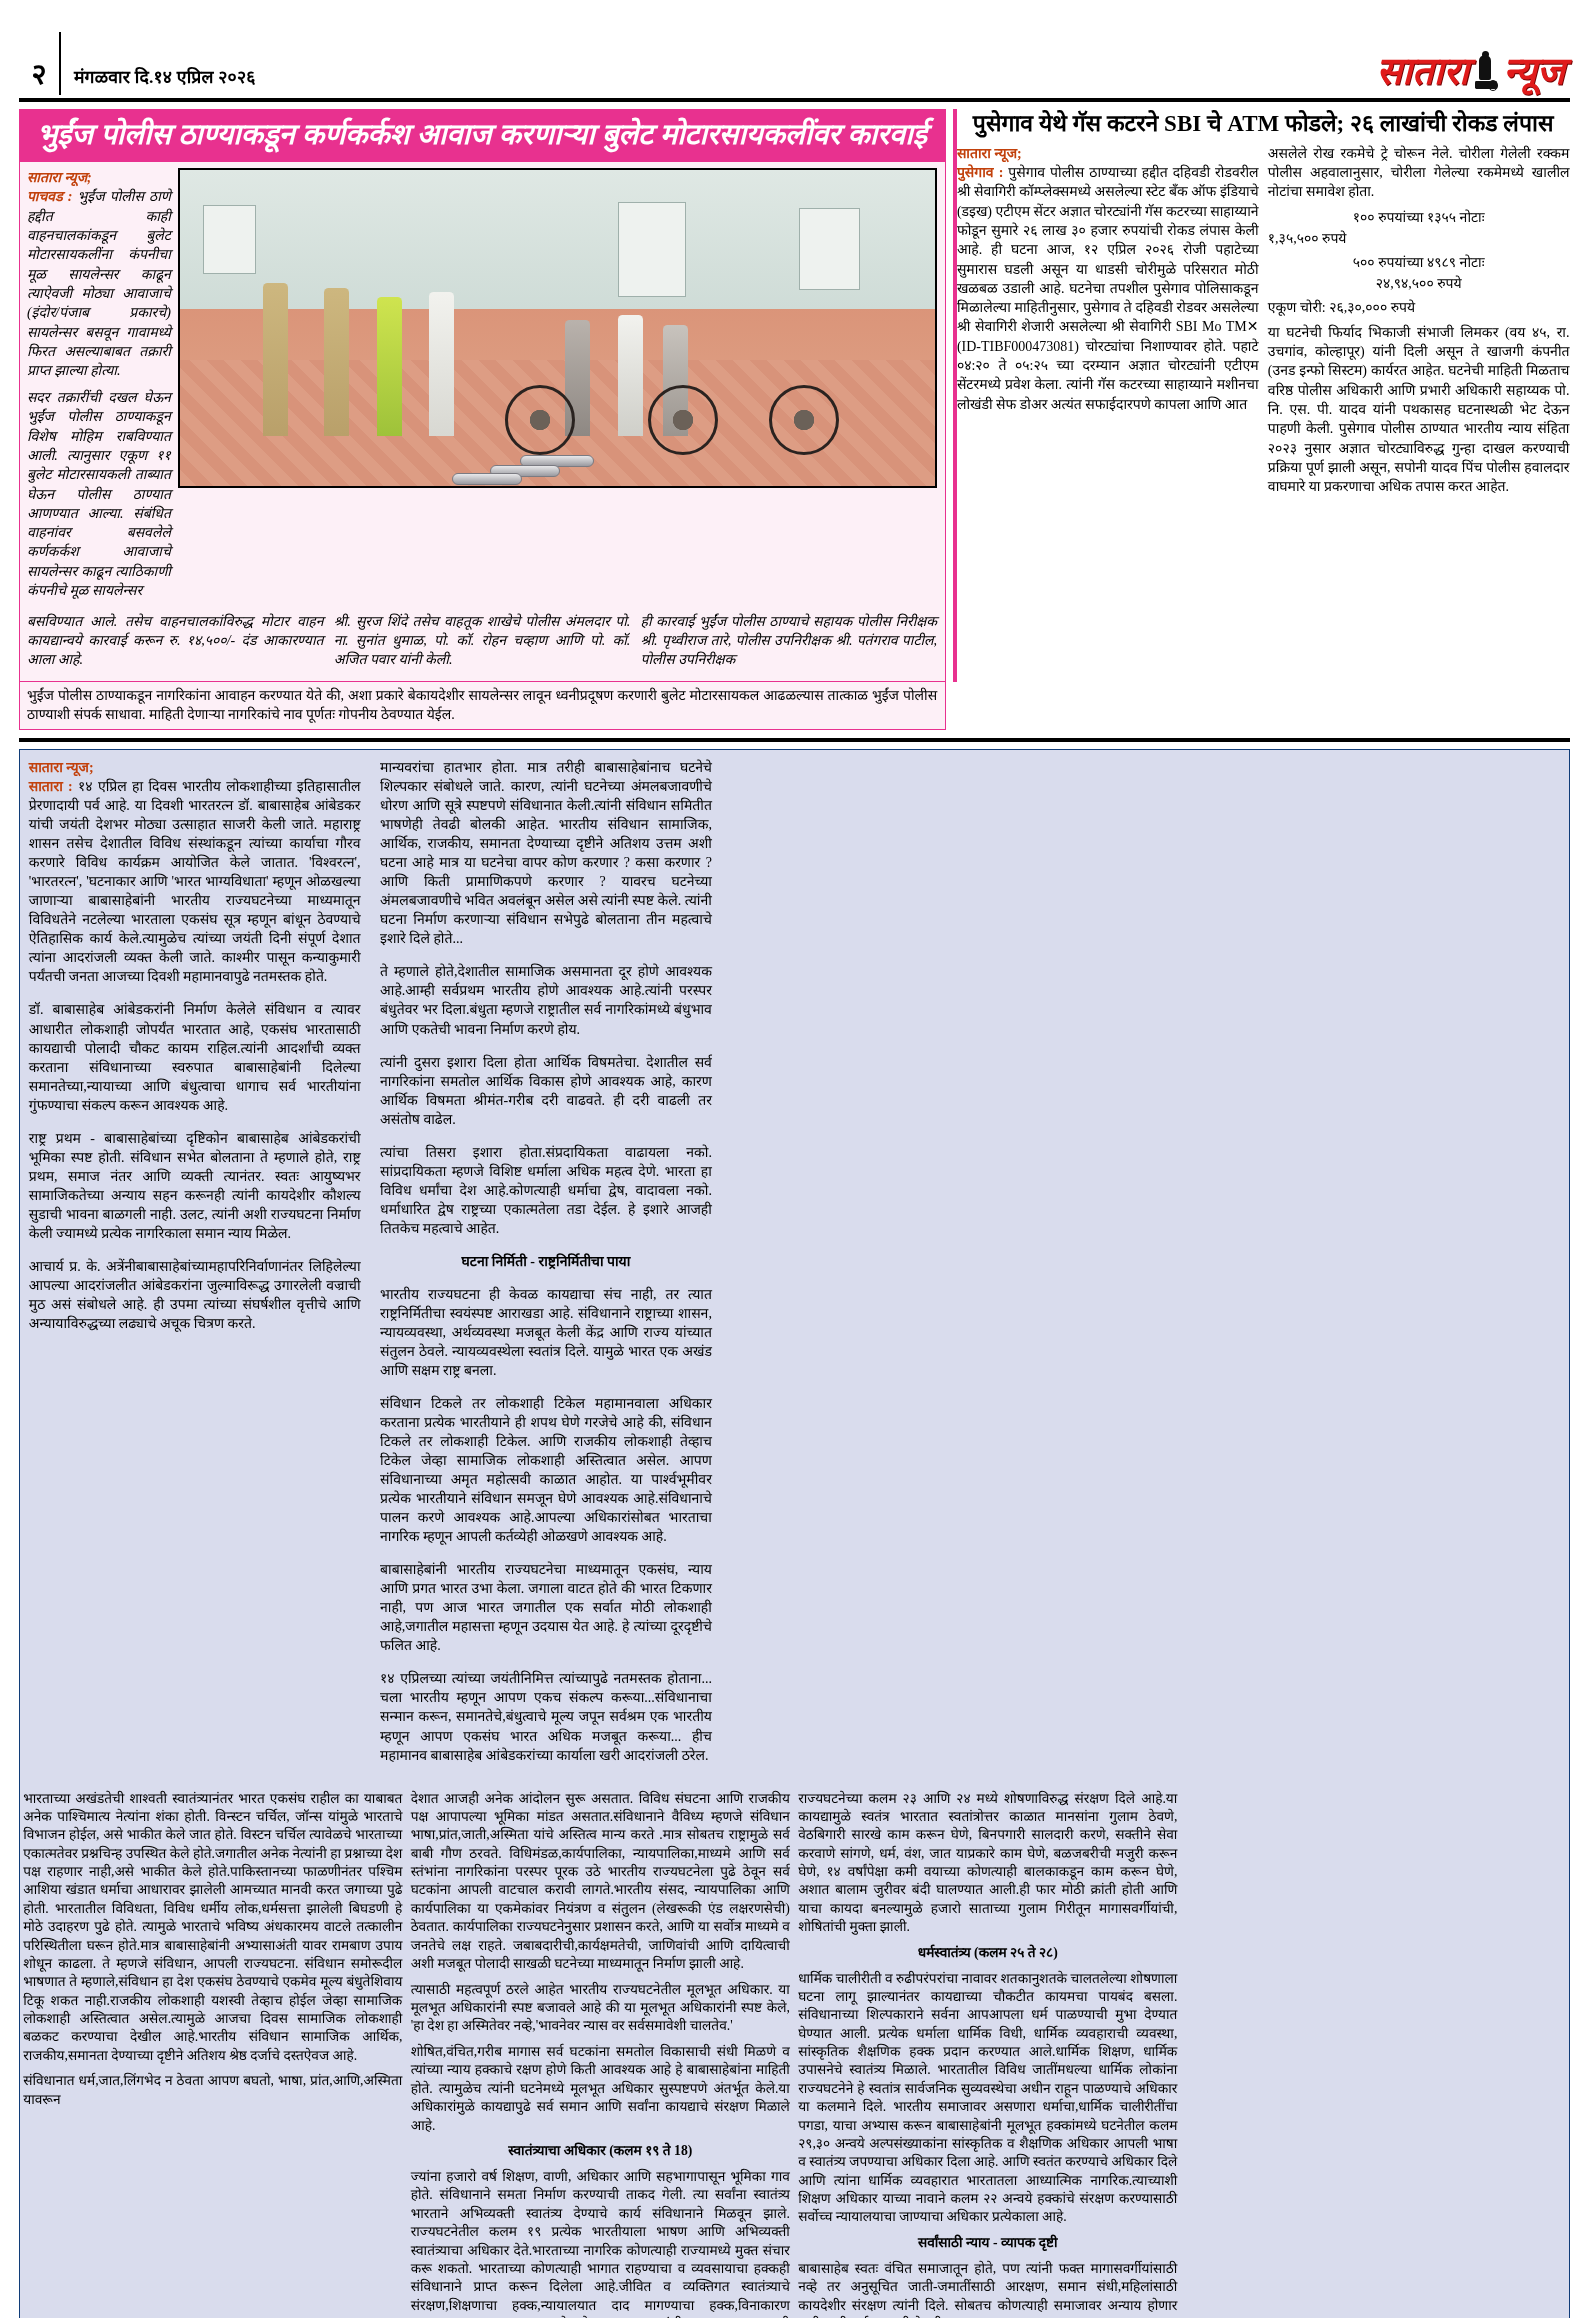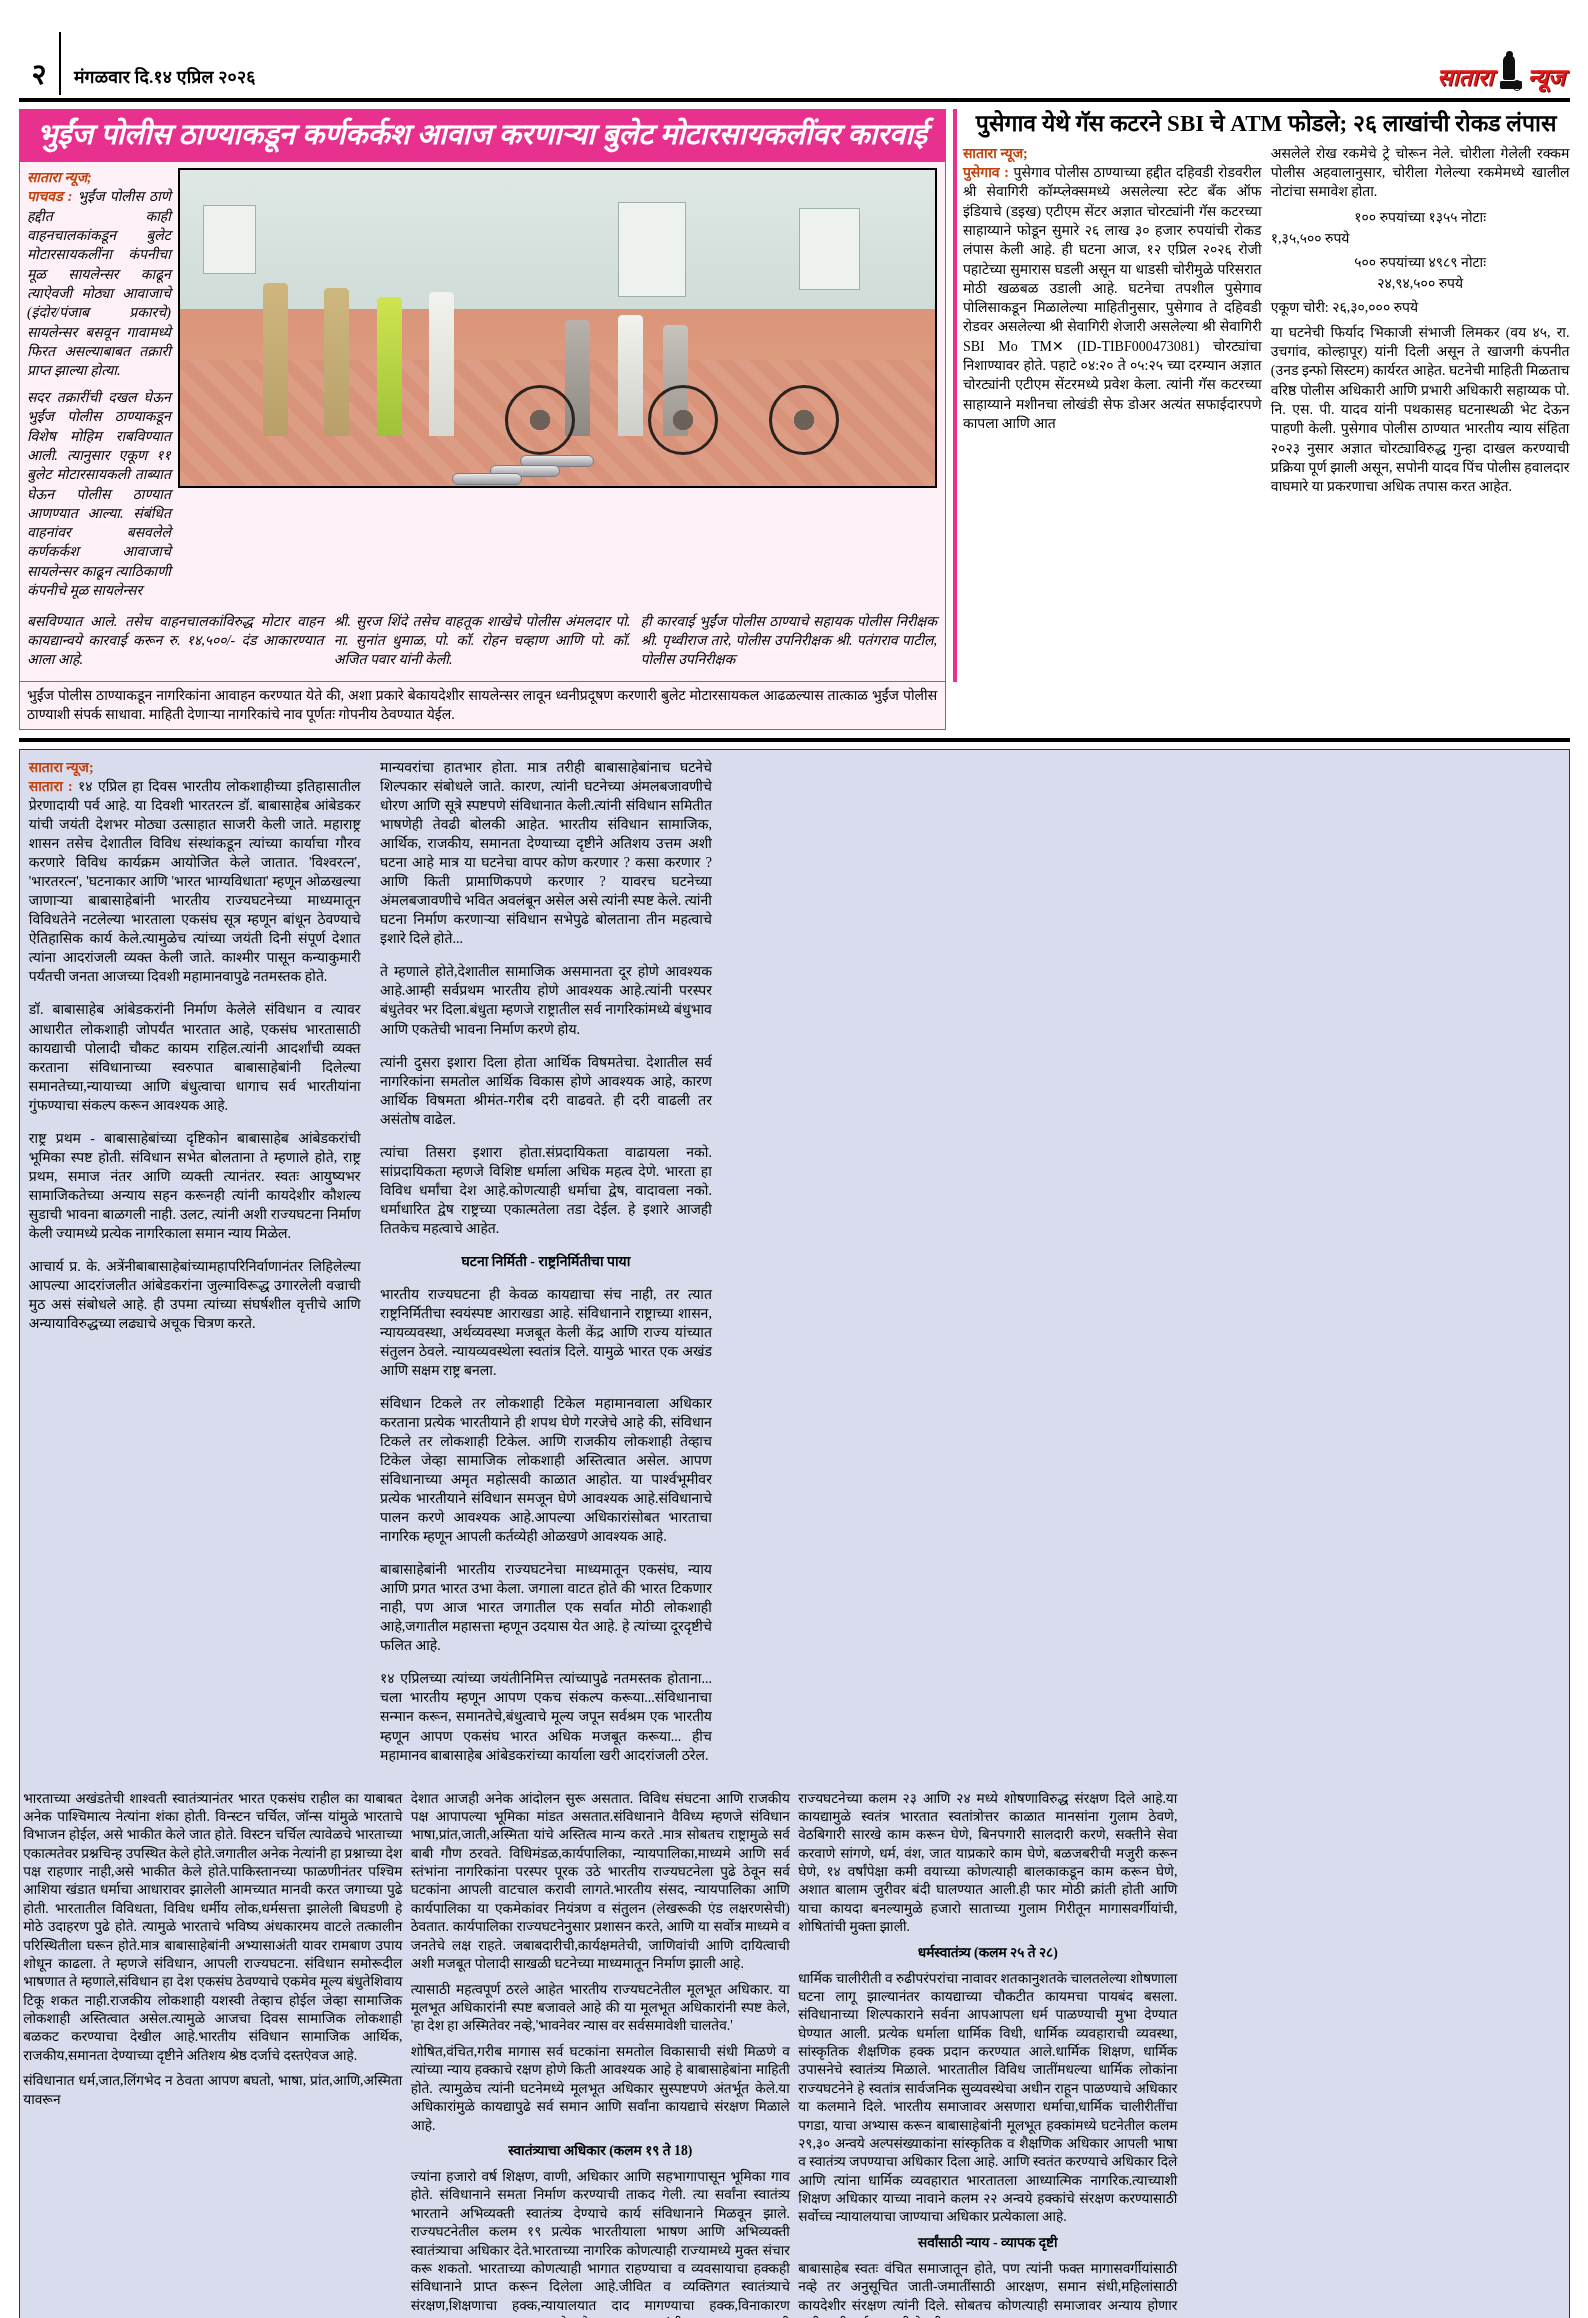--- a/index.html
+++ b/index.html
@@ -26,21 +26,21 @@
   }
   .mh-title {
     position:absolute; left:0; right:0; bottom:5.6px; text-align:center;
     font-size:38px; font-weight:bold; letter-spacing:0.9px;
   }
   .mh-logo {
     position:absolute; right:4.6px; bottom:8.3px;
     display:flex; align-items:flex-end; gap:2.8px;
   }
   .mh-logo .lg {
-    color:#e01b1b; font-size:23px; font-weight:bold; font-style:italic;
+    color:#e01b1b; font-size:38px; font-weight:bold; font-style:italic;
     line-height:.95; text-shadow:0.9px 0.9px 0 #6d0000;
   }
   .mh-logo .emblem { width:29px; height:36px; position:relative; }
   .mh-logo .emblem .body {
     position:absolute; left:7.4px; top:1.9px; width:12px; height:25px;
     background:#111; border-radius:5.6px 5.6px 1.9px 1.9px;
   }
   .mh-logo .emblem .head {
     position:absolute; left:10.2px; top:-1.9px; width:7.4px; height:7.4px;
     background:#111; border-radius:50%;
@@ -51,21 +51,21 @@
   }
   .mh-logo .emblem .wheel {
     position:absolute; left:16px; bottom:-1.9px; width:10.2px; height:10.2px;
     border:1.9px solid #111; border-radius:50%;
   }
   .mh-bottomrule { height:4.2px; background:#000; margin-top:0.9px; }
 
   
   .top-section { display:flex; gap:7.4px; margin-top:6.5px; }
   .left-story { width:927px; border:1.9px solid #e8318f; background:#fdf0f7; position:relative;font-style:italic; }
-  .right-story { flex:1; position:relative; padding-left:10px; }
+  .right-story { flex:1; position:relative; padding-left:4px; }
 
   .pink-banner {
     background:#e8318f; color:#fff; text-align:center;
     font-size:29px; font-weight:bold; line-height:1.22;
     padding:7.4px 12px 9.3px 12px;
   }
   .story-body { padding:6.5px 7.4px 4.6px 7.4px; }
 
   .kicker { color:#c2410c; font-weight:bold; }
   .col-text { font-size:14px; line-height:1.38; text-align:justify; }

